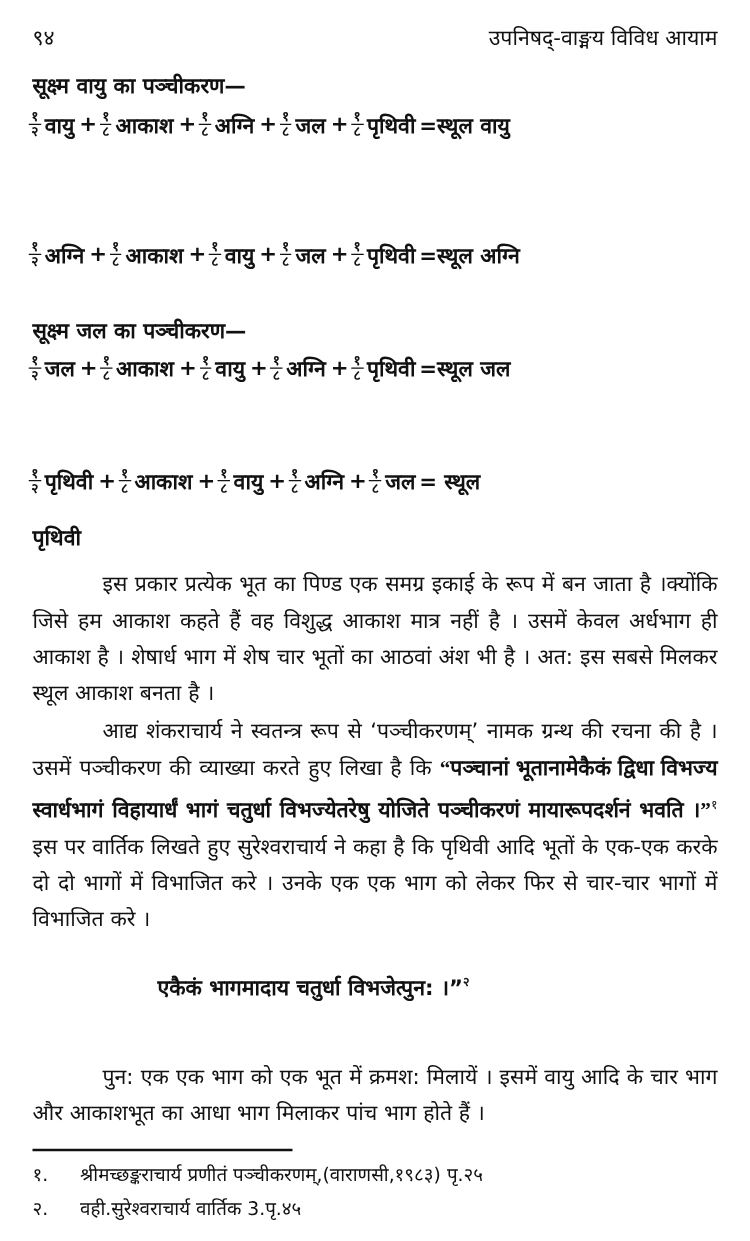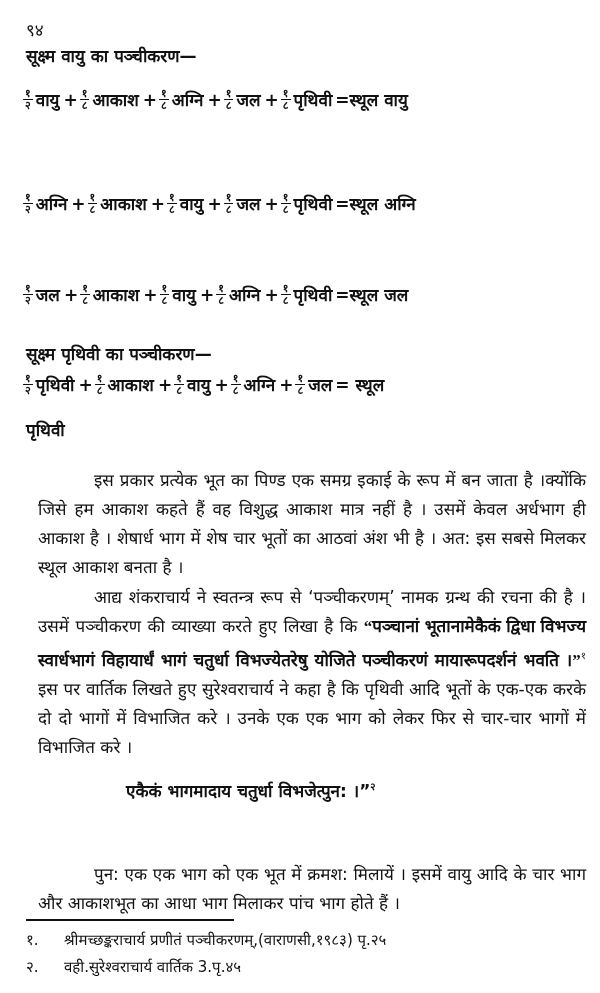--- a/index.html
+++ b/index.html
@@ -25,21 +25,21 @@
   .frac {
     display: inline-flex; flex-direction: column; align-items: center;
     font-size: 11px; line-height: 11px; margin: 0 3px 0 1px; vertical-align: middle;
   }
   .frac .num { border-bottom: 1.5px solid #111; padding: 0 2px; }
   .frac .den { padding: 0 2px; }
   .term { margin-right: 3px; }
   .op { margin: 0 1px; }
   .para {
     position: absolute; left: 26px; width: 548px;
-    font-size: 17px; line-height: 29px; text-align: justify; margin: 12px;
+    font-size: 17px; line-height: 29px; text-align: justify; margin: 0;
   }
   .para .indent { display: inline-block; width: 56px; }
   .para b { font-weight: bold; font-family: Liberation Serif, serif; }
   .verse {
     position: absolute; left: 126px; font-size: 17px; font-weight: bold; line-height: 30px;
   }
   .verse div { white-space: nowrap; }
   sup { font-size: 10px; }
   .rule {
     position: absolute; left: 26px; top: 919px; width: 208px; height: 2px; background: #111;
@@ -50,23 +50,24 @@
   .fn { display: flex; }
   .fn-num { width: 38px; }
 </style>
 </head>
 <body>
 
 <div class="page">
 
   <div class="header">
     <span>९४</span>
-  </div>
-
-  <div class="heading" style="top:44px;">सूक्ष्म वायु का पञ्चीकरण—</div>
+    <span>उपनिषद्-वाङ्मय विविध आयाम</span>
+  </div>
+
+  <div class="heading" style="top:56px;">सूक्ष्म वायु का पञ्चीकरण—</div>
   <div class="formula" style="top:88px;">
     <span class="frac">
         <span class="num">१</span>
         <span class="den">२</span>
       </span>
     <span class="term">वायु</span>
     <span class="op">+</span>
     <span class="frac">
         <span class="num">१</span>
         <span class="den">८</span>
@@ -119,20 +120,21 @@
     <span class="term">जल</span>
     <span class="op">+</span>
     <span class="frac">
         <span class="num">१</span>
         <span class="den">८</span>
       </span>
     <span class="term">पृथिवी</span>
     <span>=स्थूल अग्नि</span>
   </div>
 
+  <div class="heading" style="top:252px;">सूक्ष्म जल का पञ्चीकरण—</div>
   <div class="formula" style="top:283px;">
     <span class="frac">
         <span class="num">१</span>
         <span class="den">२</span>
       </span>
     <span class="term">जल</span>
     <span class="op">+</span>
     <span class="frac">
         <span class="num">१</span>
         <span class="den">८</span>
@@ -152,21 +154,20 @@
     <span class="term">अग्नि</span>
     <span class="op">+</span>
     <span class="frac">
         <span class="num">१</span>
         <span class="den">८</span>
       </span>
     <span class="term">पृथिवी</span>
     <span>=स्थूल जल</span>
   </div>
 
-  <div class="heading" style="top:342px;">सूक्ष्म पृथिवी का पञ्चीकरण—</div>
   <div class="formula" style="top:373px;">
     <span class="frac">
         <span class="num">१</span>
         <span class="den">२</span>
       </span>
     <span class="term">पृथिवी</span>
     <span class="op">+</span>
     <span class="frac">
         <span class="num">१</span>
         <span class="den">८</span>

